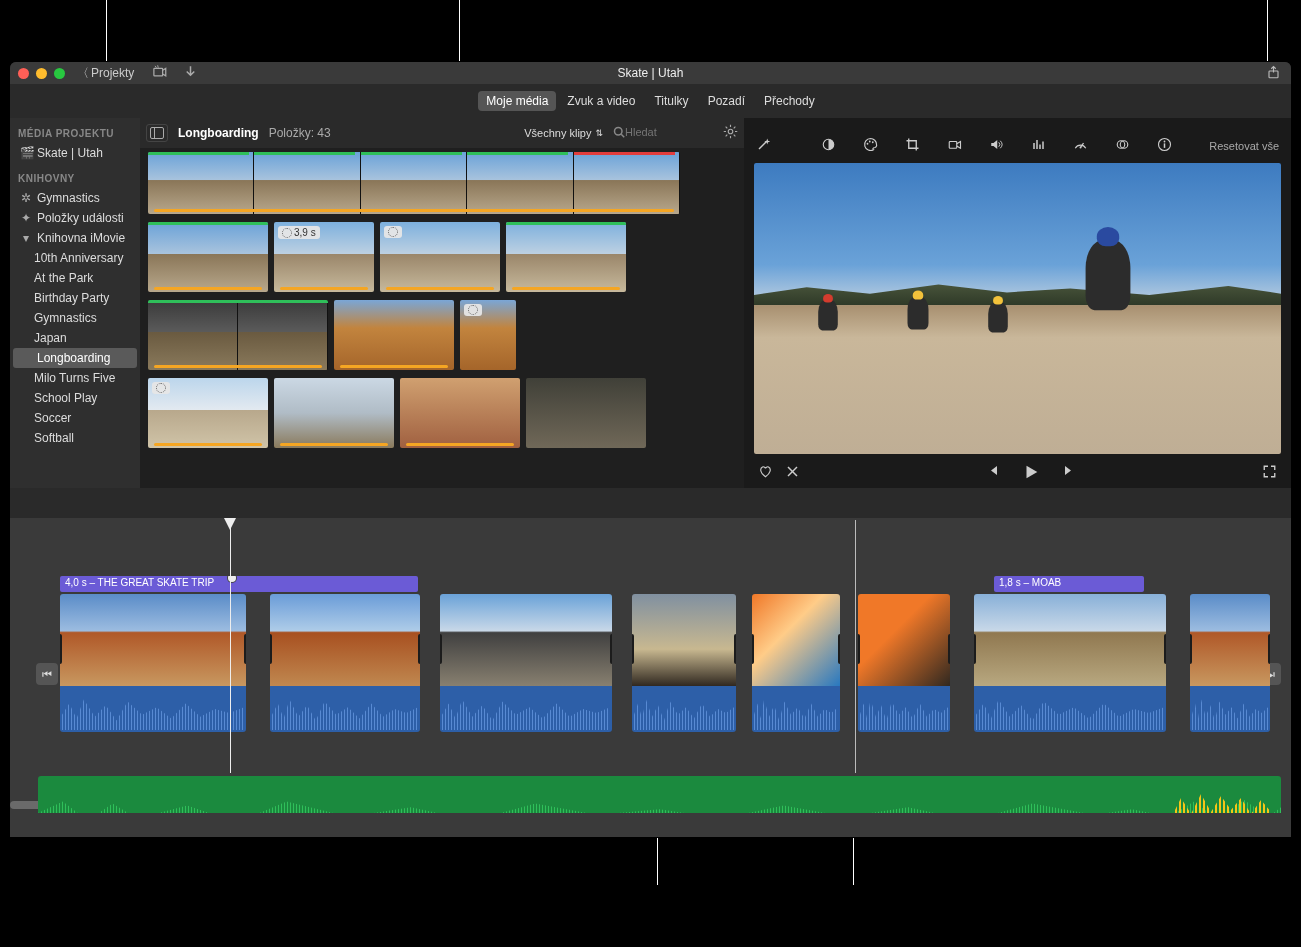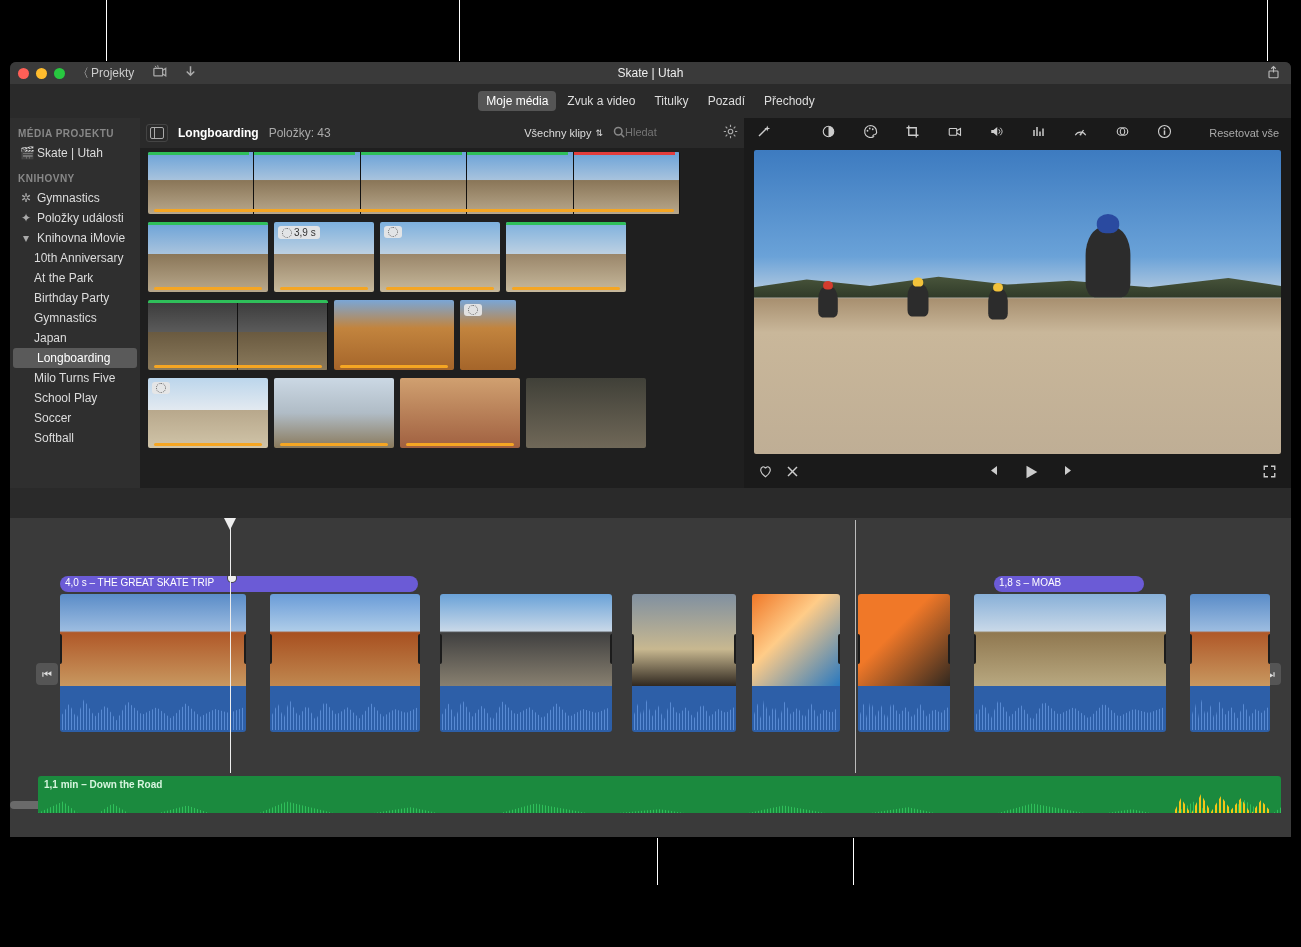--- a/index.html
+++ b/index.html
@@ -44,21 +44,21 @@
   .brow-row { display:flex; gap:6px; margin-bottom:8px; }
   .clipcell { position:relative; border-radius:2px; overflow:hidden; }
   .clipcell .top { position:absolute; top:0; left:0; right:0; height:3px; }
   .clipcell .bot { position:absolute; bottom:2px; left:6px; right:6px; height:3px; background:#f5a623; border-radius:2px; }
   .clipcell .badge { position:absolute; top:4px; left:4px; background:rgba(230,230,230,.95); color:#333; font-size:10px; padding:1px 4px; border-radius:3px; display:flex; align-items:center; gap:2px;}
   .sunico { width:10px; height:10px; border:1.5px dotted #666; border-radius:50%; display:inline-block; }
   .filmstrip { display:flex; height:100%; }
   .frame { flex:1; }
   
   .viewer { width:547px; background:#1a1a1a; display:flex; flex-direction:column; }
-  .viewbar { height:30px; display:flex; align-items:center; padding:0 12px; gap:27px; justify-content:flex-end; }
+  .viewbar { height:30px; display:flex; align-items:center; padding:0 12px; gap:27px; justify-content:flex-end;margin-top:13px; }
   .viewbar .wand { margin-right:auto; color:#ccc; }
   .viewbar .vico { color:#ccc; font-size:14px; }
   .viewbar .reset { color:#aaa; font-size:11px; margin-left:10px; }
   .viewport { flex:1; margin:2px 10px 4px 10px; background:#000; position:relative; overflow:hidden; border-radius:2px; }
   .sky { position:absolute; inset:0; background:linear-gradient(#3d7bc0 0%, #6aa2d8 35%, #b9cde0 48%, #a89070 49%, #c9b79a 60%, #bfae95 100%); }
   .mtn { position:absolute; left:0; right:0; top:40%; height:26px; background:linear-gradient(#4e5a3f,#2f3a28); clip-path: polygon(0 100%, 0 60%, 10% 30%, 22% 55%, 35% 20%, 48% 50%, 60% 35%, 75% 60%, 90% 25%, 100% 55%, 100% 100%);}
   .skater { position:absolute; width:28px; height:44px; }
   .skater .bod { position:absolute; inset:0; background:#2c2c2c; border-radius:40% 40% 20% 20%; }
   .skater .helm { position:absolute; top:-8px; left:7px; width:14px; height:12px; border-radius:50% 50% 40% 40%; }
   .ctrlbar { height:30px; display:flex; align-items:center; padding:0 14px; gap:16px; }
@@ -74,21 +74,21 @@
   .tlhdr .settings { position:absolute; right:10px; font-size:12px; color:#ddd; }
   .zslider { width:70px; height:3px; background:#555; position:relative; border-radius:2px;}
   .zslider .knob { position:absolute; top:-4px; left:45px; width:9px; height:11px; background:#ccc; clip-path:polygon(50% 0,100% 35%,100% 100%,0 100%,0 35%);}
   .zslider .ticks { position:absolute; top:-6px; left:0; right:0; height:6px;
     background:repeating-linear-gradient(90deg,#888 0,#888 1px,transparent 1px,transparent 10px);}
   .tlbody { position:relative; height:calc(100% - 24px); overflow:hidden; }
   .seekhead { position:absolute; top:0; width:12px; height:12px; background:#eee; clip-path:polygon(0 0,100% 0,50% 100%); z-index:20;}
   .playline { position:absolute; top:0; bottom:40px; width:1px; background:#eee; z-index:19; }
   .skimline { position:absolute; top:2px; bottom:40px; width:1px; background:#bbb; z-index:19; }
   .markerbtn { position:absolute; top:145px; width:22px; height:22px; background:#555; border-radius:4px; display:flex; align-items:center; justify-content:center; color:#ddd; font-size:11px;}
-  .titleclip { position:absolute; top:58px; height:16px; background:#6b5bd6; border-radius:8px; font-size:10px; color:#fff; padding:1px 5px; overflow:hidden; white-space:nowrap;}
+  .titleclip { position:absolute; top:58px; height:16px; background:#6b5bd6; border-radius:2px; font-size:10px; color:#fff; padding:1px 5px; overflow:hidden; white-space:nowrap;}
   .tknob { position:absolute; top:-2px; right:-2px; width:8px; height:8px; background:#eee; border-radius:50%; box-shadow:0 0 0 1px #444;}
   .vclip { position:absolute; top:76px; height:138px; border-radius:3px; overflow:hidden; }
   .vclip .thumb { position:absolute; top:0; left:0; right:0; height:92px; }
   .vclip .wave { position:absolute; left:0; right:0; bottom:0; height:46px; background:#2d5fa8; }
   .vclip .wave::after { content:""; position:absolute; inset:6px 2px 2px 2px;
     background:repeating-linear-gradient(90deg,#5d8fd8 0,#5d8fd8 1px,#2d5fa8 1px,#2d5fa8 3px); opacity:.9;
     clip-path:polygon(0 60%,4% 30%,8% 70%,12% 20%,18% 65%,24% 35%,30% 75%,36% 25%,44% 60%,52% 40%,60% 70%,68% 30%,76% 65%,84% 45%,92% 55%,100% 40%,100% 100%,0 100%);}
   .vclip .handle { position:absolute; top:40px; width:4px; height:30px; background:#1c1c1c; border-radius:2px;}
   .aclip { position:absolute; top:258px; left:28px; right:10px; height:56px; background:#1b8a3e; border-radius:3px; overflow:hidden;}
   .aclip .lbl { font-size:10px; color:#d7f5df; padding:3px 6px; font-weight:600;}
@@ -457,21 +457,20 @@
             <div class="handle" style="left: -2px;"></div>
             <div class="handle" style="right: -2px;"></div>
           </div>
           <div class="vclip" style="left: 1180px; width: 80px;">
             <div class="thumb" style="background: linear-gradient(rgb(90, 140, 200) 0%, rgb(156, 188, 224) 40%, rgb(176, 88, 40) 42%, rgb(200, 152, 96) 100%);"></div>
             <div class="wave"></div>
             <div class="handle" style="left: -2px;"></div>
             <div class="handle" style="right: -2px;"></div>
           </div>
           <div class="aclip">
-            <div class="lbl">1,1 min – Down the Road</div>
             <div class="awave"></div>
             <div class="peak"></div>
           </div>
           <div class="playline" style="left: 220px;"></div>
           <div class="seekhead" style="left: 214px;"></div>
           <div class="skimline" style="left: 845px;"></div>
         </div>
     </div>
 
   </div>

